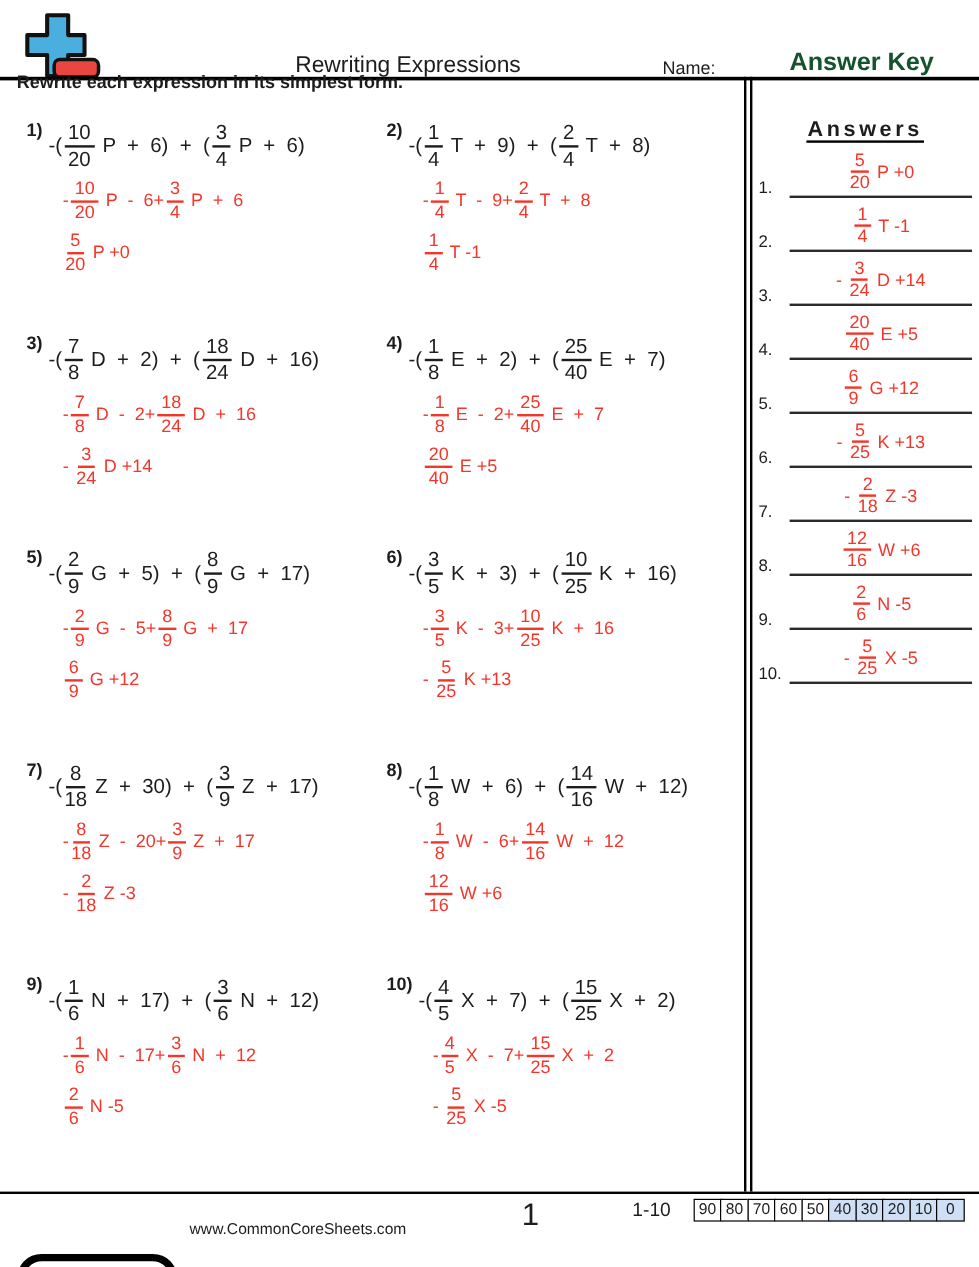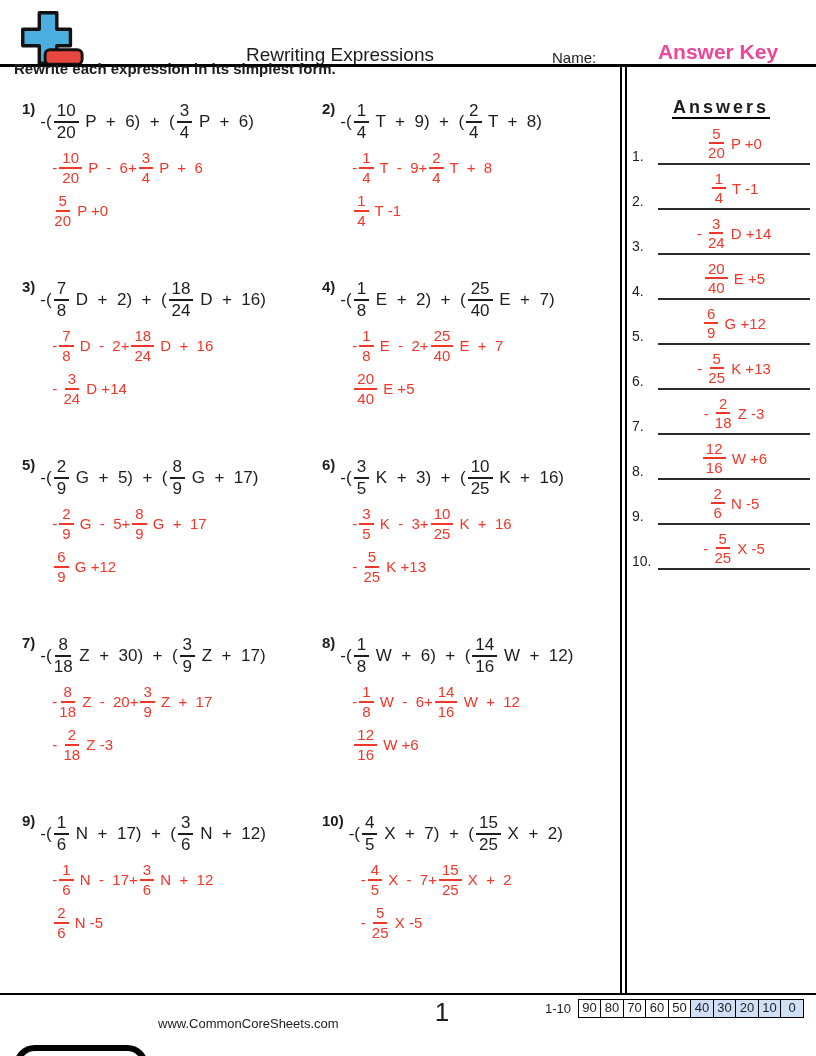--- a/index.html
+++ b/index.html
@@ -4,21 +4,21 @@
 <style>
   * { margin:0; padding:0; box-sizing:border-box; }
   html,body { background:#fff; }
   body { width:816px; height:1056px; font-family:"Liberation Sans", sans-serif; position:relative; color:#1d1d1d; }
   .page { position:absolute; left:0; top:0; width:816px; height:1056px; background:#fff; overflow:hidden; }
 
   
   .logo { position:absolute; left:14px; top:8px; }
   .title { position:absolute; left:190px; top:44px; width:300px; text-align:center; font-size:19px; }
   .name-label { position:absolute; left:552px; top:49px; font-size:15px; }
-  .answer-key { position:absolute; left:626px; top:40px; width:184px; text-align:center; font-size:21px; font-weight:bold; color:#ec4899; }
+  .answer-key { position:absolute; left:626px; top:40px; width:184px; text-align:center; font-size:21px; font-weight:bold; color:#14532d; }
   .header-line { position:absolute; left:0; top:64px; width:816px; height:3px; background:#000; }
   .instruction { position:absolute; left:14px; top:60px; font-size:15px; font-weight:bold; }
 
   
   .problems-grid { position:absolute; left:22px; top:90px; width:598px; display:grid; grid-template-columns:300px 298px; grid-auto-rows:178px; }
   .problem { display:flex; padding-top:8px; }
   .pnum { font-weight:bold; font-size:15px; margin-right:5px; margin-top:2px; white-space:nowrap; }
   .pbody { }
   .expr { display:flex; align-items:center; font-size:17px; height:48px; color:#1d1d1d; }
   .work { display:flex; align-items:center; font-size:15px; height:43px; color:#f2362a; margin-left:12px; }
@@ -38,21 +38,21 @@
   .aline { flex:1; border-bottom:2px solid #2b2b2b; display:flex; justify-content:center; }
   .aval { display:flex; align-items:center; color:#f2362a; font-size:15px; padding-bottom:2px; }
 
   
   .footer-line { position:absolute; left:0; top:993px; width:816px; height:2px; background:#000; }
   .math-pill { position:absolute; left:14px; top:997px; width:134px; height:41px; background:#000; border-radius:21px; display:flex; align-items:center; justify-content:center;margin-top:48px; }
   .math-pill-inner { width:122px; height:30px; background:#fff; border-radius:15px; display:flex; align-items:center; justify-content:center; font-size:20px; font-weight:bold; color:#000; }
   .website { position:absolute; left:158px; top:1016px; font-size:13px; }
   .page-num { position:absolute; left:420px; top:997px; width:44px; text-align:center; font-size:26px; }
   .score { position:absolute; right:12px; top:999px; display:flex; align-items:center; }
-  .score-label { font-size:13px; margin-right:8px; }
+  .score-label { font-size:16px; margin-right:20px; }
   .score-cells { display:flex;align-items:center; }
   .scell { width:24px; height:19px; border:1.5px solid #000; margin-left:-1.5px; text-align:center; font-size:13px; line-height:16px; background:#fff; }
   .scell.shaded { background:#cfe0f6; }
 </style>
 </head>
 <body>
 
 <div class="page">
 
   <div class="logo">

